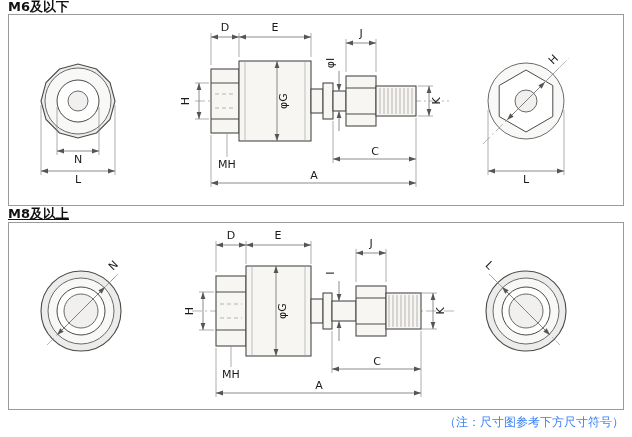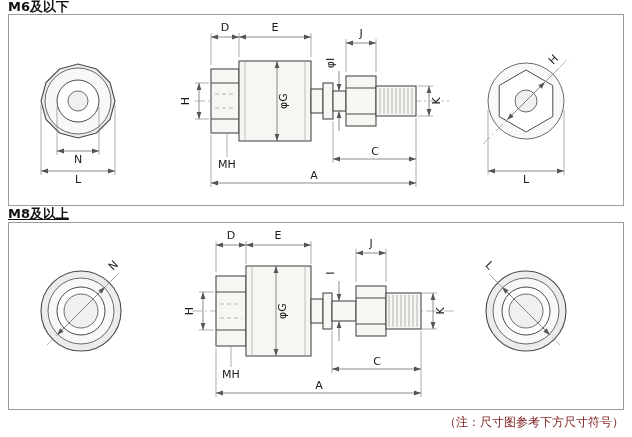--- a/index.html
+++ b/index.html
@@ -2,21 +2,21 @@
 <html><head>
 <meta charset="utf-8">
 <style>
   html,body{margin:0;padding:0;background:#fff;}
   .canvas{
     position:relative;width:632px;height:437px;background:#ffffff;
     font-family:"DejaVu Sans","Liberation Sans",sans-serif;overflow:hidden;
   }
   .panel{position:absolute;border:1px solid #9b9b9b;background:#fff;box-sizing:border-box;}
   .panel-title{position:absolute;font-size:13px;font-weight:bold;color:#111;line-height:14px;}
-  .footnote{position:absolute;font-size:12px;color:#7f1d1d;}
+  .footnote{position:absolute;font-size:12px;color:#3b82f6;}
   svg{display:block;}
   .part{fill:#f7f6f2;stroke:#4a4a4a;stroke-width:1.1;}
   .ol{fill:none;stroke:#4a4a4a;stroke-width:1.1;}
   .ring1{fill:#ececea;stroke:#4a4a4a;stroke-width:1.1;}
   .ring2{fill:#f8f8f6;stroke:#5a5a5a;stroke-width:0.9;}
   .ring3{fill:#ffffff;stroke:#4a4a4a;stroke-width:1.0;}
   .ring4{fill:#f1f0ee;stroke:#5a5a5a;stroke-width:0.9;}
   .dim{stroke:#6e6e6e;stroke-width:0.8;fill:none;}
   .ext{stroke:#8a8a8a;stroke-width:0.7;fill:none;}
   .cl{stroke:#9a9a9a;stroke-width:0.7;fill:none;stroke-dasharray:10 3 2 3;}

